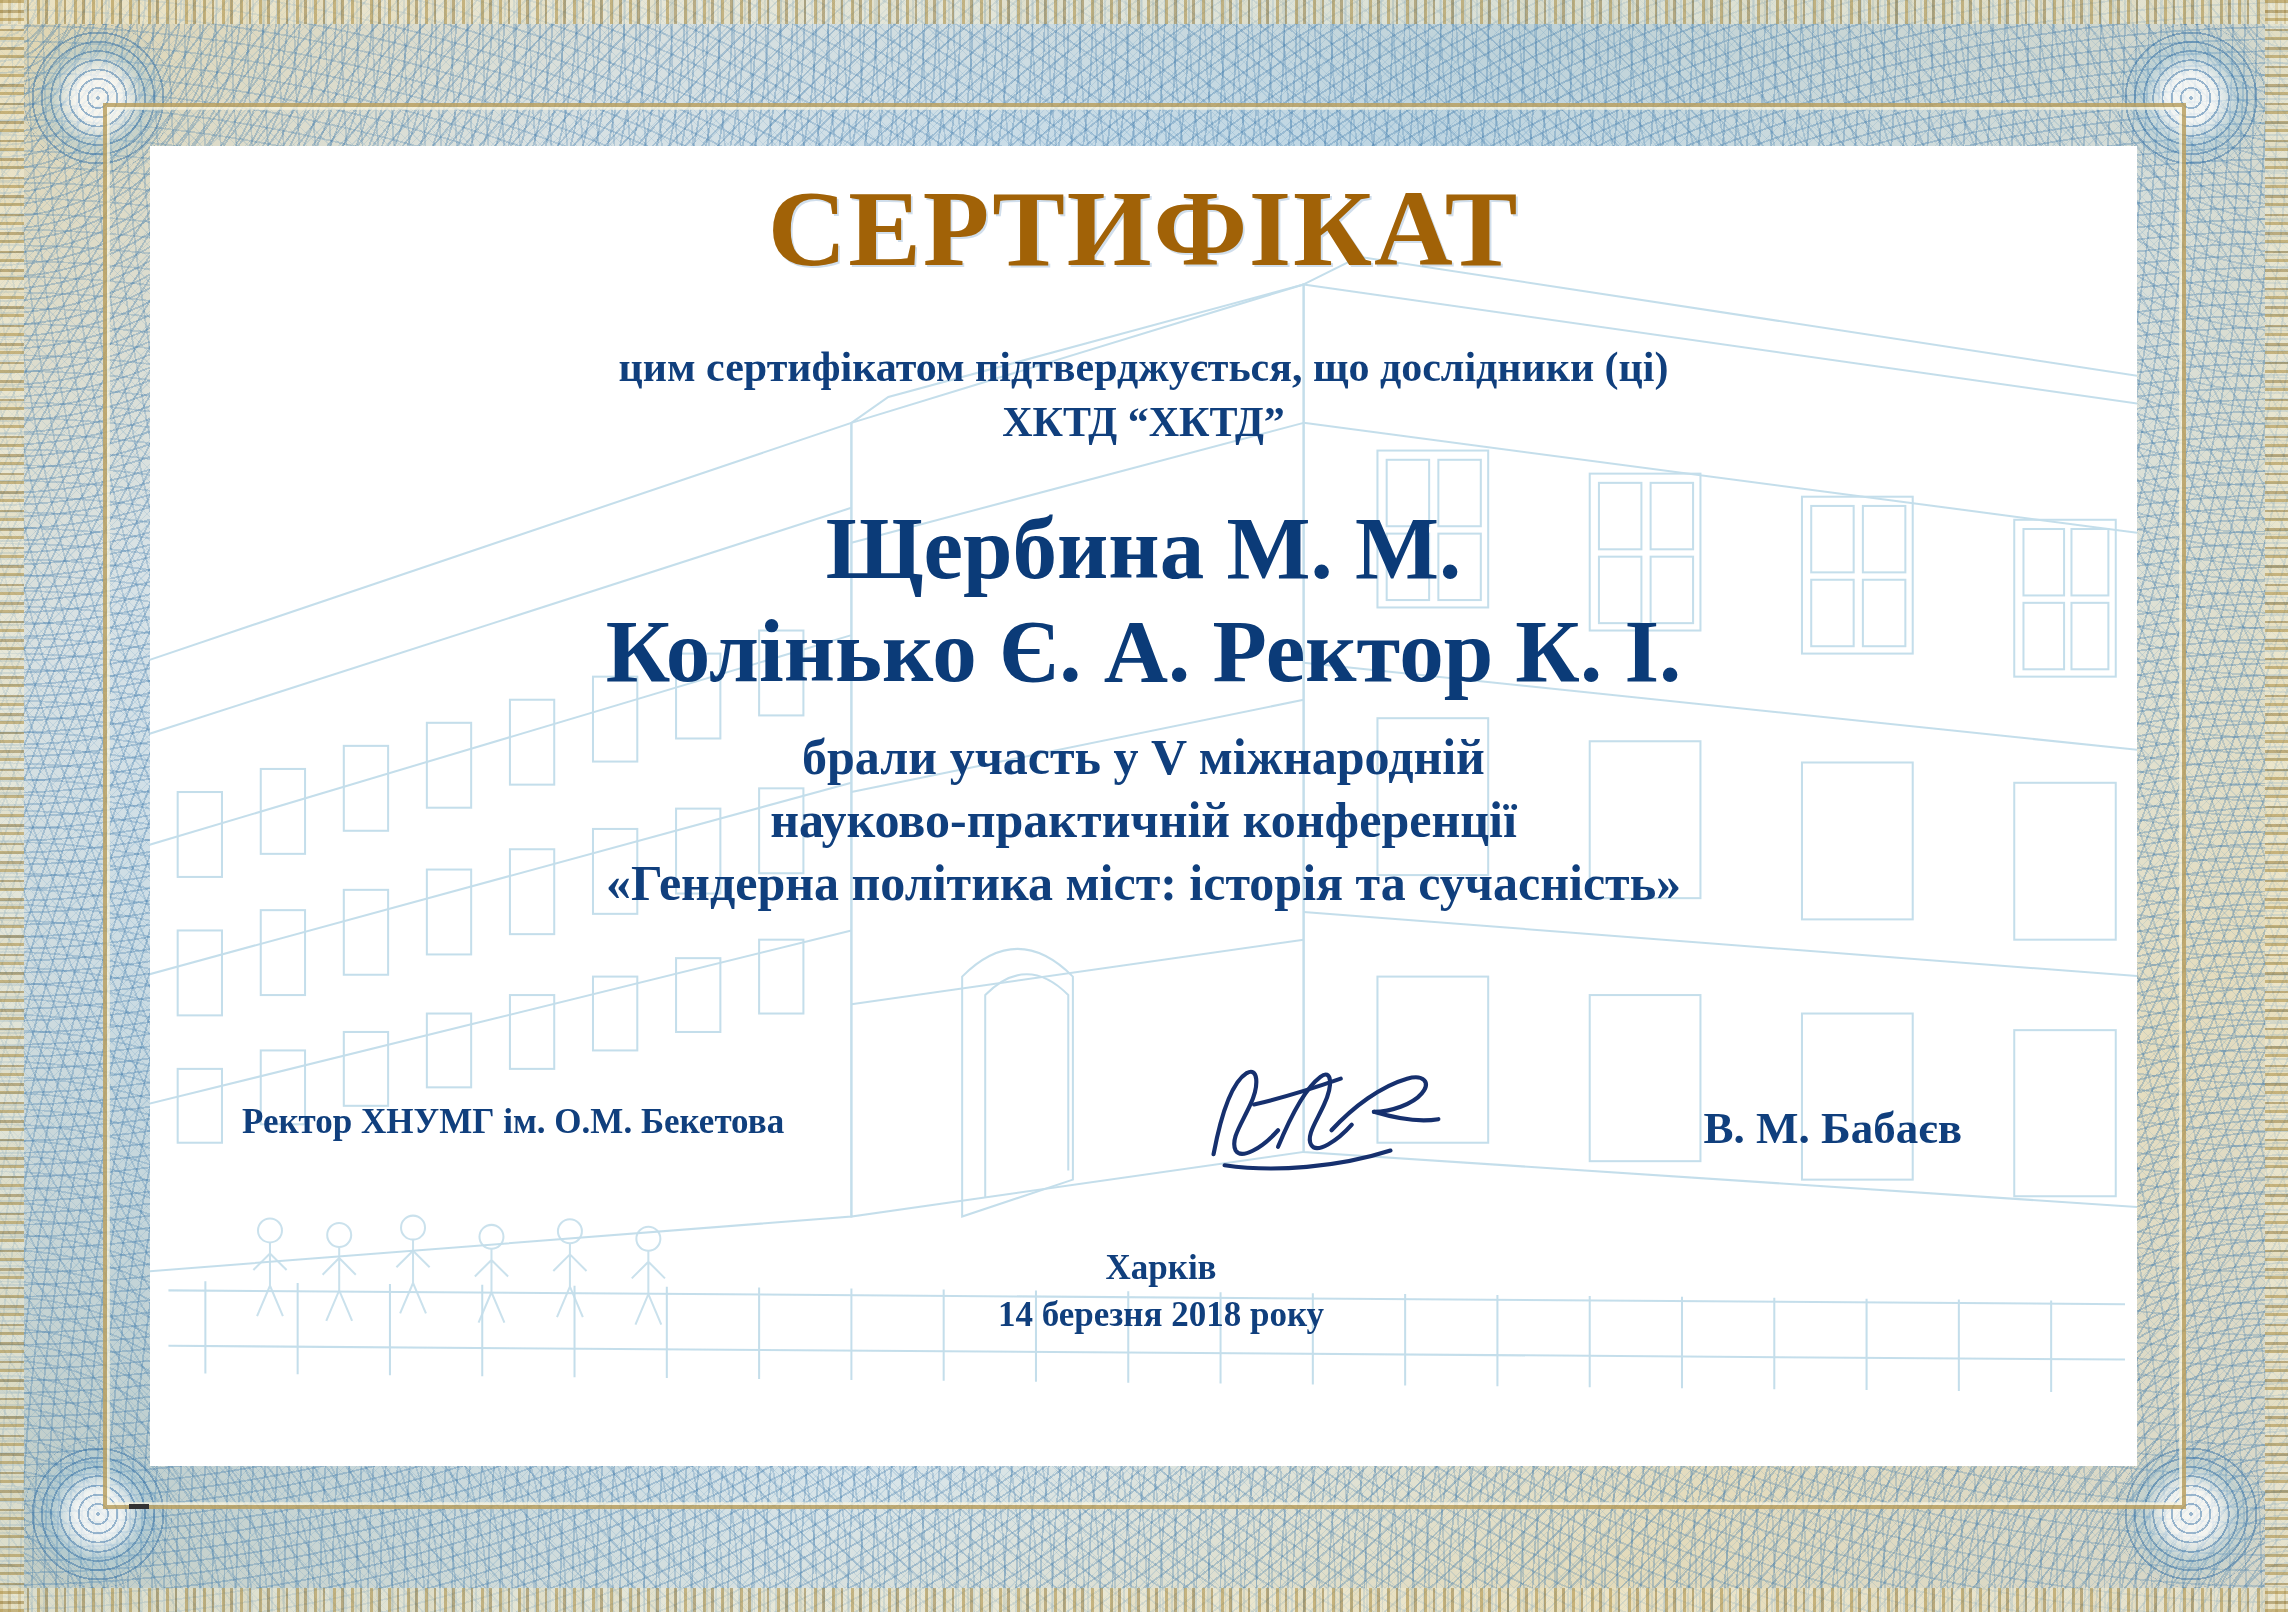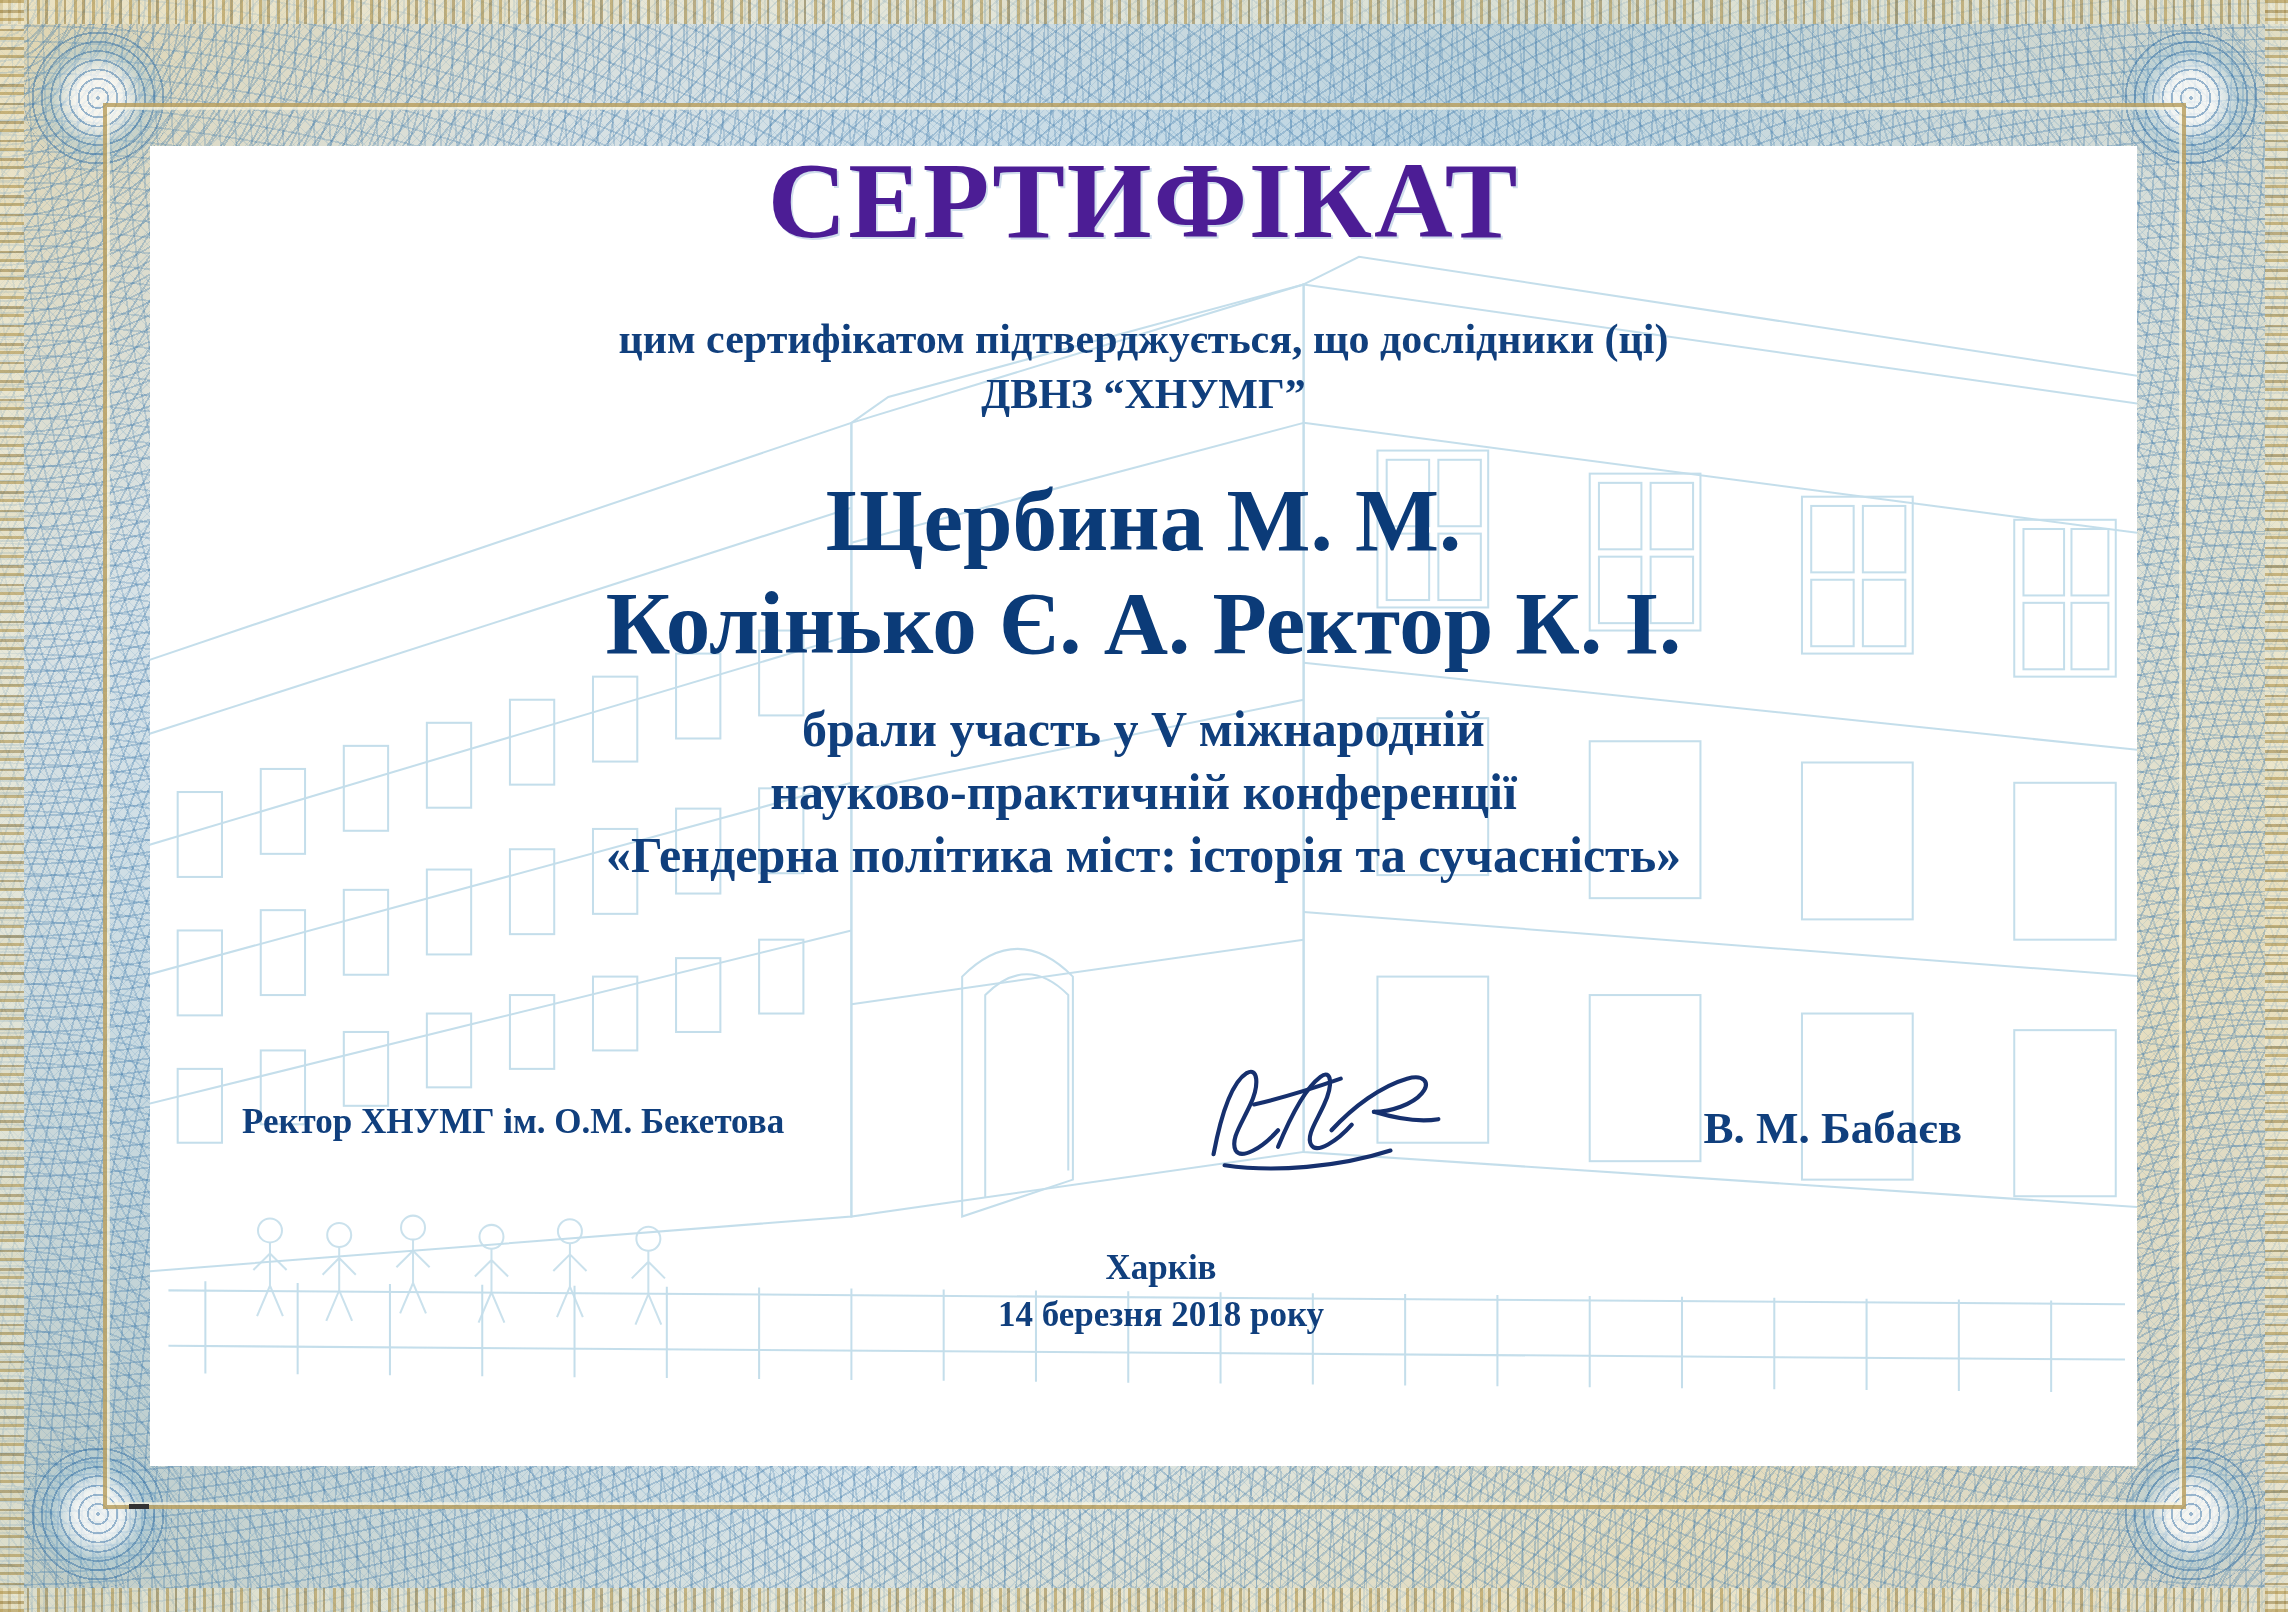--- a/index.html
+++ b/index.html
@@ -105,25 +105,26 @@
 
   .content {
     position: absolute;
     inset: 0;
     color: #0d3f7a;
     text-align: center;
   }
 
   .title {
     margin: 0;
+    padding-top: 28px;
     font-size: 109px;
     line-height: 1.0;
     font-weight: bold;
     letter-spacing: 1.8px;
-    color: #4c1d95;
+    color: #a16207;
     text-shadow: 1.8px 1.8px 0 rgba(120,160,200,0.35);
   }
 
   .lead {
     margin: 57px auto 0;
     width: 1440px;
     font-size: 42px;
     line-height: 1.30;
     font-weight: bold;
     color: #103f7d;
@@ -340,21 +341,21 @@
         </g>
       </g>
     </svg>
 
     <div class="content">
 
       <h1 class="title">СЕРТИФІКАТ</h1>
 
       <div class="lead">
         <span class="ln">цим сертифікатом підтверджується, що дослідники (ці)</span><br>
-        <span class="ln">ДВНЗ “ХНУМГ”</span>
+        <span class="ln">ХКТД “ХКТД”</span>
       </div>
 
       <div class="names">
         <span class="nm">Щербина М. М.</span>
         <span class="nm">Колінько Є. А. Ректор К. І.</span>
       </div>
 
       <div class="body-text">
         <span class="ln">брали участь у V міжнародній</span>
         <span class="ln">науково-практичній конференції</span>

